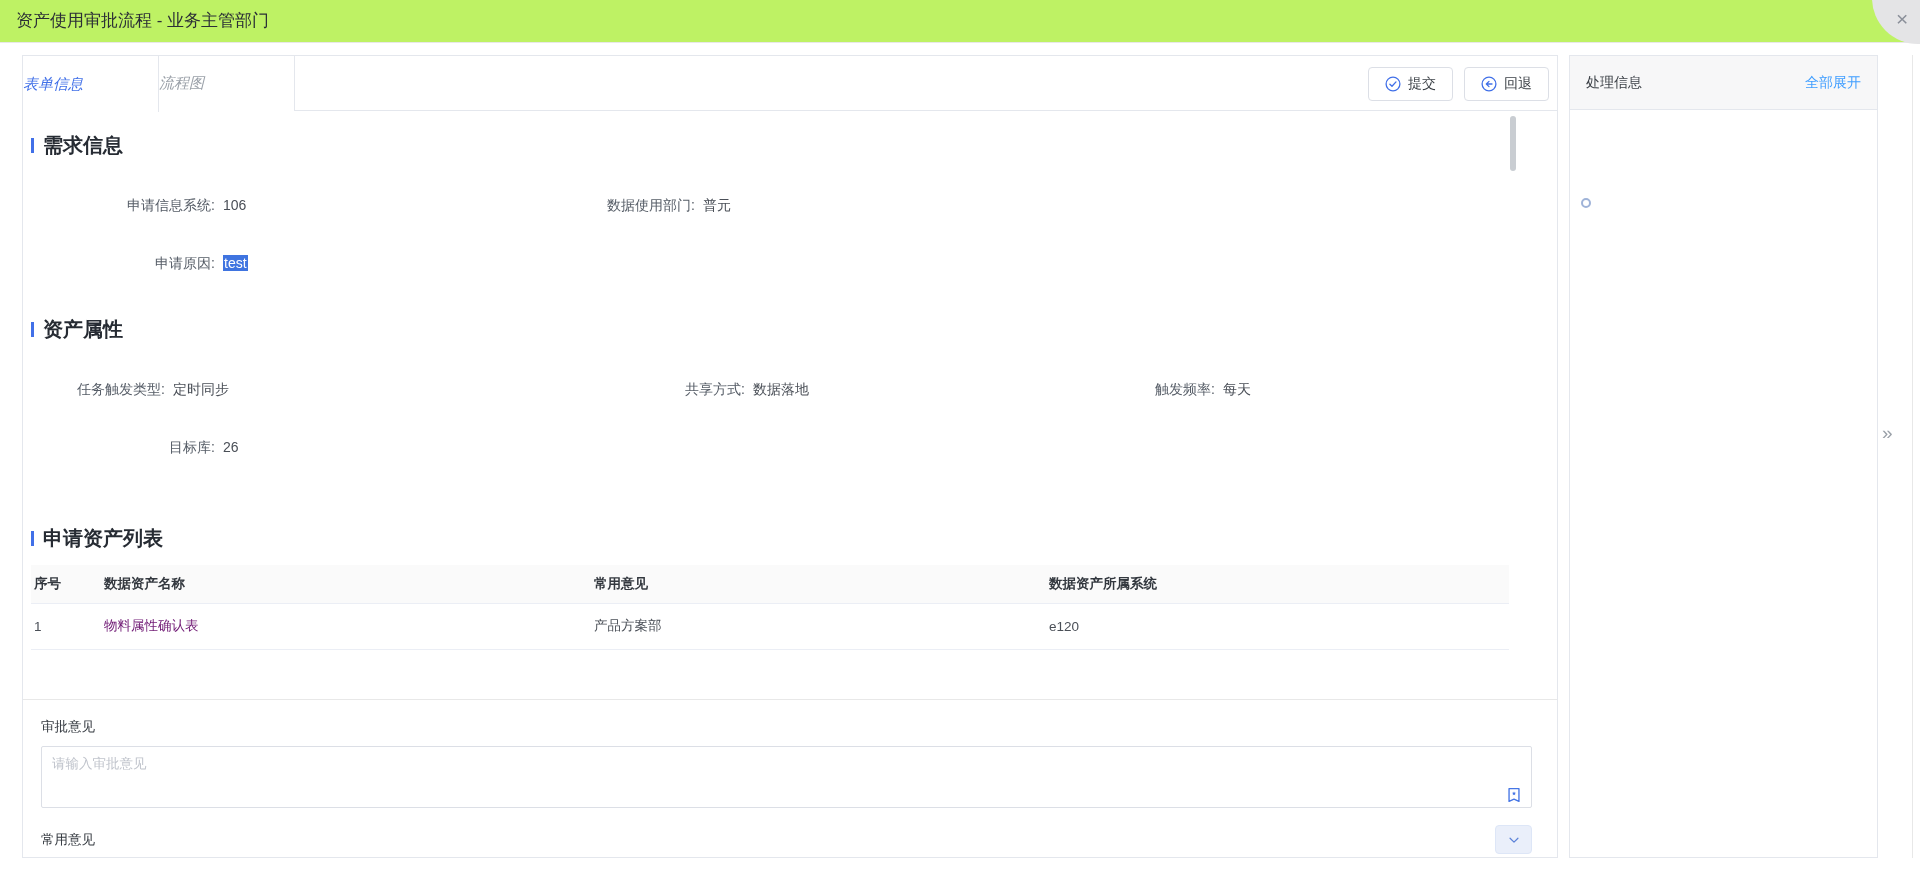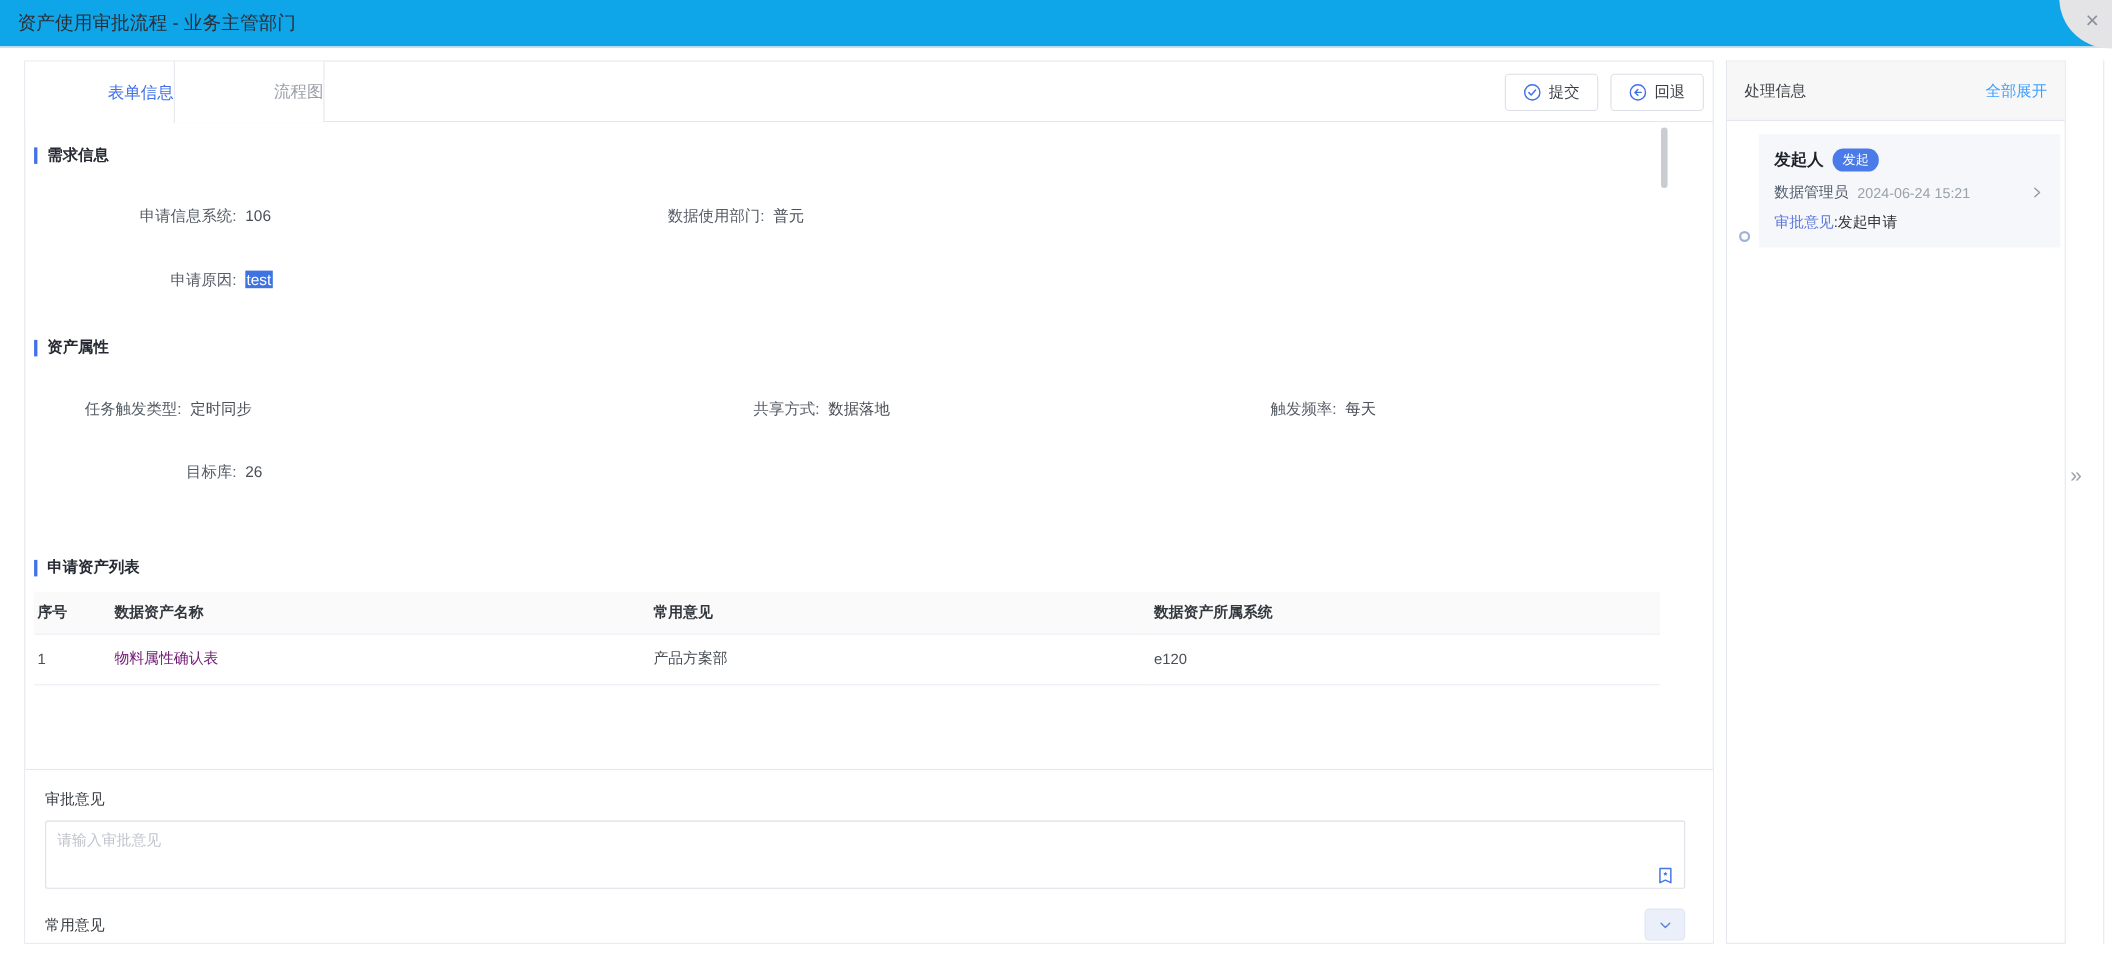--- a/index.html
+++ b/index.html
@@ -1,43 +1,43 @@
 <!DOCTYPE html>
 <html><head>
 <meta charset="utf-8">
 <style>
   * { margin:0; padding:0; box-sizing:border-box; }
   html,body { width:1920px; height:869px; overflow:hidden; background:#fff;
     font-family:"Liberation Sans","DejaVu Sans",sans-serif; }
 
   
-  .titlebar { position:relative; height:43px; border-bottom:1px solid #e8e8e8; background:#0ea5e9; }
+  .titlebar { position:relative; height:43px; border-bottom:1px solid #e8e8e8; background:#bef264; }
   .page-title { line-height:42px; padding-left:16px; font-size:17px; font-weight:500; color:#2b2f36; }
   .close-circle { position:absolute; top:-48px; right:-44px; width:92px; height:92px;
     border-radius:50%; background:#e4e4e6; }
   .close-x { position:absolute; left:24px; top:56px; font-size:21px; color:#8a8f99; line-height:1; cursor:pointer; }
 
   
   .main-panel { position:absolute; left:22px; top:55px; width:1536px; height:803px;
     border:1px solid #e4e7ed; background:#fff; }
   .tabstrip { position:relative; height:55px; border-bottom:1px solid #e4e7ed; display:flex; }
-  .tab { width:136px; height:55px; display:flex; align-items:center; justify-content:flex-end;
-    font-size:15px; color:#9aa0a8; border-right:1px solid #e4e7ed; background:#fff; cursor:pointer; }
+  .tab { width:136px; height:55px; display:flex; align-items:center; justify-content:flex-start;
+    font-size:15px; color:#9aa0a8; border-right:1px solid #e4e7ed; background:#fff; cursor:pointer;font-style:italic; }
   .tab.active { color:#4170e8; height:56px; background:#fff; z-index:2; }
   .strip-buttons { position:absolute; right:8px; top:0; height:55px; display:flex; align-items:center; gap:11px; }
   .btn { display:inline-flex; align-items:center; gap:7px; height:34px; padding:0 16px;
     border:1px solid #dcdfe6; border-radius:4px; background:#fff; font-size:14px; color:#3a3f45; cursor:pointer; }
   .btn svg { width:16px; height:16px; }
 
   .scroll-thumb { position:absolute; left:1487px; top:60px; width:6px; height:55px;
     background:#c9cdd2; border-radius:3px; }
 
   .content { padding:0 8px; }
   .section-title { display:flex; align-items:center; gap:9px; margin-top:21px;
-    font-size:14px; font-weight:bold; color:#262b33; }
+    font-size:20px; font-weight:bold; color:#262b33; }
   .section-bar { width:3px; height:15px; background:#4170e8; }
 
   .fgrid { display:grid; grid-template-columns:530px 530px 1fr; margin-top:38px; }
   .fgrid.gap { margin-top:40px; }
   .field { display:flex; align-items:flex-start; font-size:14px; }
   .flabel { color:#555c66; text-align:right; flex:none; }
   .w1 { width:184px; } .w2 { width:134px; } .w3 { width:124px; }
   .fvalue { margin-left:8px; color:#4a4f57; }
   .sel { background:#3f74e0; color:#fff; padding:0 1px; }
 
@@ -226,33 +226,17 @@
   </div>
 </div>
 
 <div class="right-panel">
   <div class="rp-header">
     <span class="rp-title">处理信息</span>
     <span class="expand-link">全部展开</span>
   </div>
   <div class="rp-body">
     <span class="tl-node"></span>
-    <div class="p-card">
-      <div class="pc-line1">
-        <span class="pc-role">发起人</span>
-        <span class="pc-badge">发起</span>
-      </div>
-      <div class="pc-line2">
-        <span class="pc-user">数据管理员</span>
-        <span class="pc-time">2024-06-24 15:21</span>
-        <svg class="pc-chevron" viewBox="0 0 16 16">
-          <path d="M5.5 3.5L10.5 8l-5 4.5" fill="none" stroke="#8f959e" stroke-width="1.3" stroke-linecap="round" stroke-linejoin="round"></path>
-        </svg>
-      </div>
-      <div class="pc-line3">
-        <span class="pc-oplabel">审批意见</span><span class="pc-opvalue">:发起申请</span>
-      </div>
-    </div>
   </div>
 </div>
 
 <div class="edge-line"></div>
 <span class="collapse-handle">»</span>
 
 </body></html>

